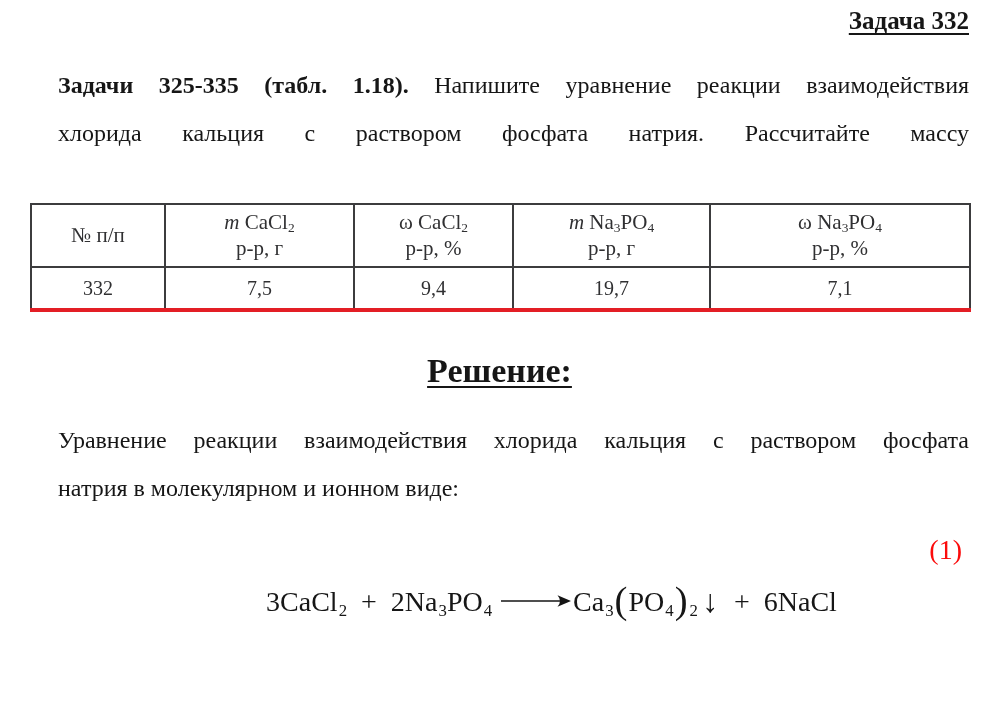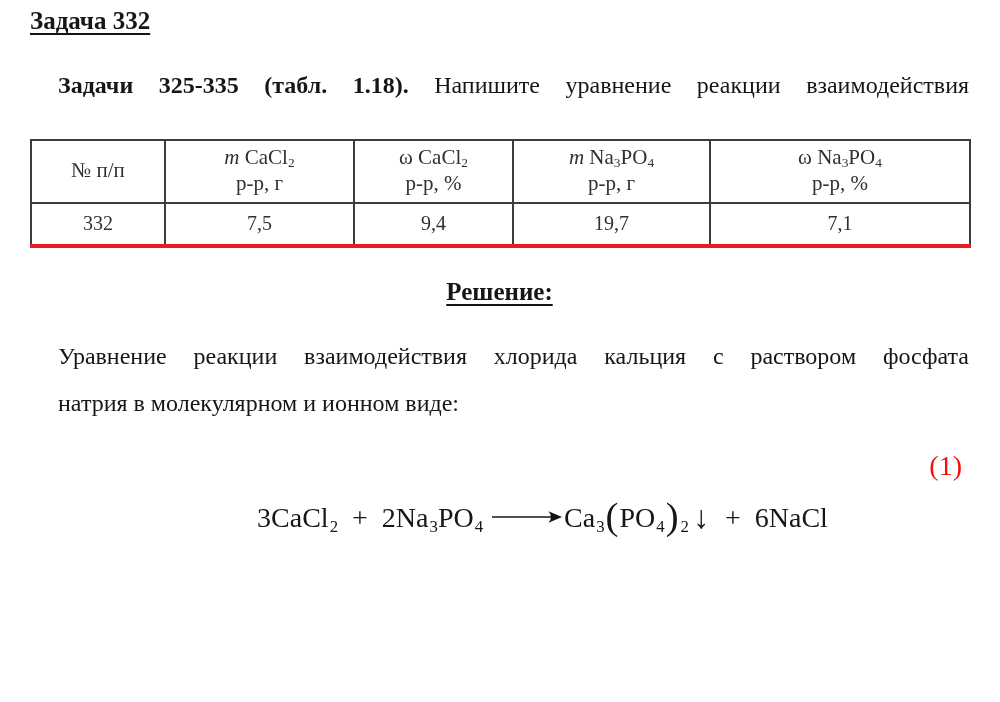--- a/index.html
+++ b/index.html
@@ -12,76 +12,77 @@
   *{box-sizing:border-box;}
   html,body{margin:0;padding:0;}
   body{
     width:1000px;height:702px;overflow:hidden;background:#ffffff;
     font-family:"Liberation Serif","DejaVu Serif",serif;
     color:var(--text);
   }
   .page{width:1000px;height:702px;padding:0 31px 0 30px;overflow:hidden;}
 
   h1.title{
-    margin:7px 0 0 0;text-align:left;
+    margin:7px 0 0 0;text-align:right;
     font-size:25px;font-weight:bold;
     text-decoration:underline;text-decoration-thickness:2px;text-underline-offset:4px;
   }
 
   .para{margin-top:27px;font-size:24px;line-height:47.5px;margin-left:28px;}
   .jline{text-align:justify;text-align-last:justify;}
   .plainline{text-align:left;}
 
   table.data-table{
-    margin-top:29px;width:939px;table-layout:fixed;
+    margin-top:46px;width:939px;table-layout:fixed;
     border-collapse:collapse;color:var(--table-text);
     border:2px solid var(--table-border);
     border-bottom:4px solid var(--accent-red-line);
   }
   table.data-table col.c1{width:134px;}
   table.data-table col.c2{width:189px;}
   table.data-table col.c3{width:159px;}
   table.data-table col.c4{width:197px;}
   table.data-table col.c5{width:260px;}
   table.data-table th,table.data-table td{
     border:2px solid var(--table-border);
     text-align:center;vertical-align:middle;font-weight:normal;
   }
   table.data-table th{height:63px;font-size:21px;line-height:26px;padding:3px 0 5px 0;}
   table.data-table td{height:43px;font-size:20px;}
   td.row-id{font-weight:bold;}
   .fline i{font-style:italic;}
   table.data-table sub{font-size:64%;line-height:0;position:relative;top:0.26em;vertical-align:baseline;}
 
   h2.solution-heading{
-    margin:30px 0 0 0;text-align:center;
-    font-size:25px;font-weight:bold;
+    margin:40px 0 0 0;text-align:center;
+    font-size:34px;font-weight:bold;
     text-decoration:underline;text-decoration-thickness:2px;text-underline-offset:4px;
   }
 
   .eq-row{position:relative;margin-top:14px;text-align:center;font-size:28px;line-height:48px;white-space:pre;}
   .eq-content{display:inline-block;position:relative;}
-  .eq-content.shift1{left:29px;}
+  .eq-content.shift1{left:38px;}
   .formula span{white-space:pre;}
   .formula sub{font-size:60%;line-height:0;position:relative;top:0.3em;vertical-align:baseline;margin-left:1px;}
   .bigp{font-size:138%;font-weight:400;position:relative;top:2px;padding:0 1px;}
   .downarr{font-size:115%;position:relative;top:1px;margin:0 2px 0 4px;}
   .rxn-arrow{display:inline-block;margin:0 1px 0 8px;}
   .rxn-arrow svg{vertical-align:3px;color:#141414;}
   .eq-num{position:absolute;right:7px;top:0;color:var(--equation-number-red);}
 </style>
 </head>
 <body>
 
 <main class="page">
 
   <h1 class="title">Задача 332</h1>
 
   <section class="para">
     <div class="jline"><b>Задачи 325-335 (табл. 1.18).</b> <span>Напишите уравнение реакции взаимодействия</span></div>
+    <div class="jline">хлорида кальция с раствором фосфата натрия. Рассчитайте массу</div>
   </section>
 
   <table class="data-table">
     <colgroup>
       <col class="c1">
         <col class="c2">
         <col class="c3">
         <col class="c4">
         <col class="c5">
     </colgroup>

